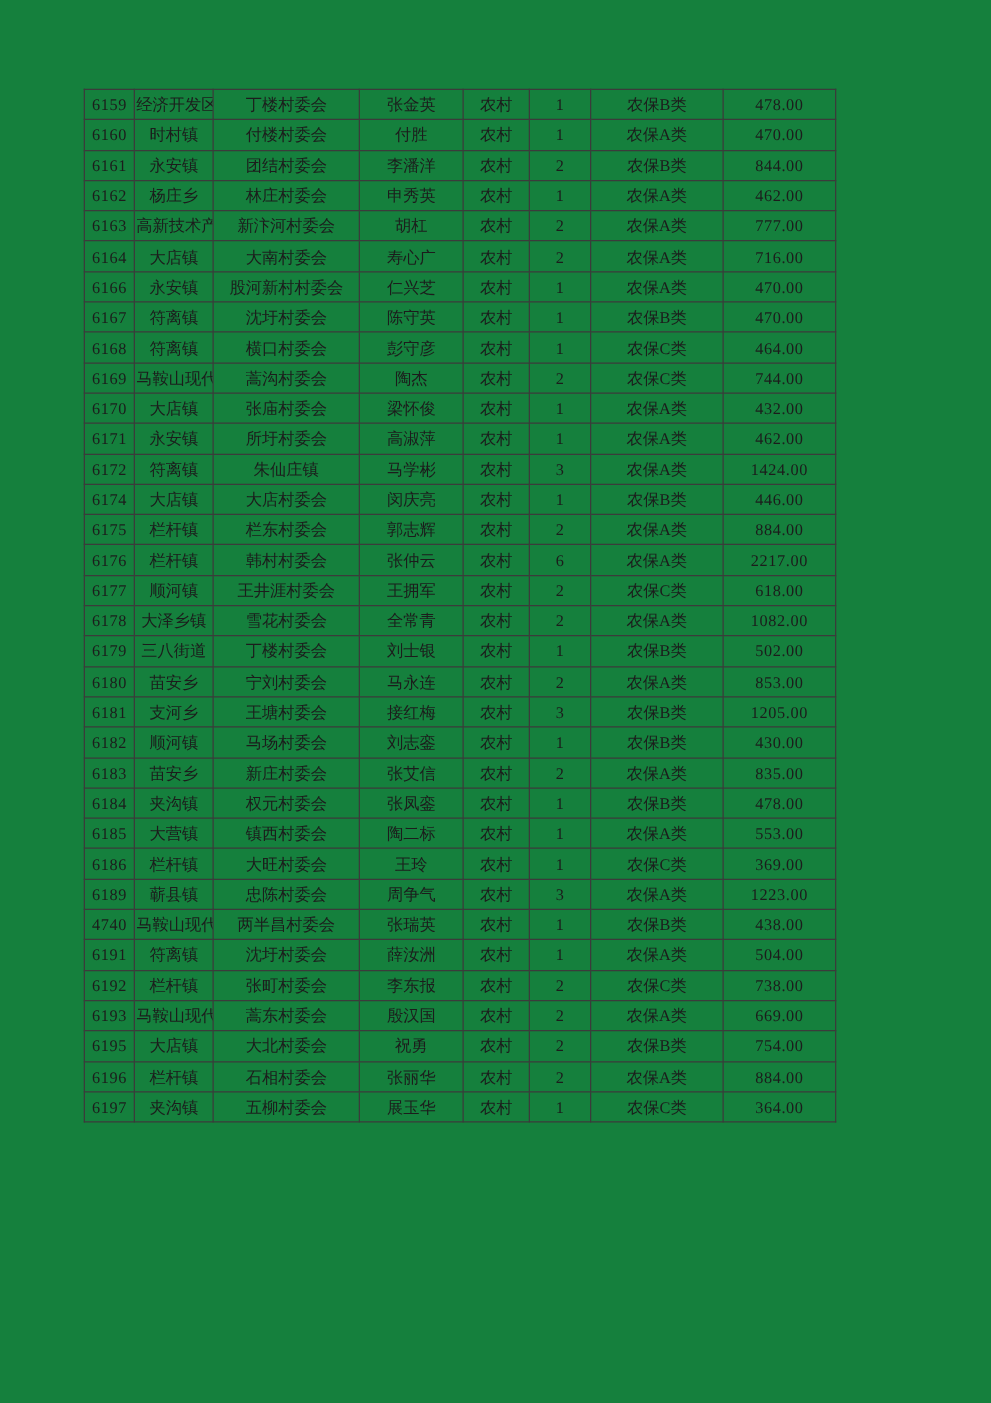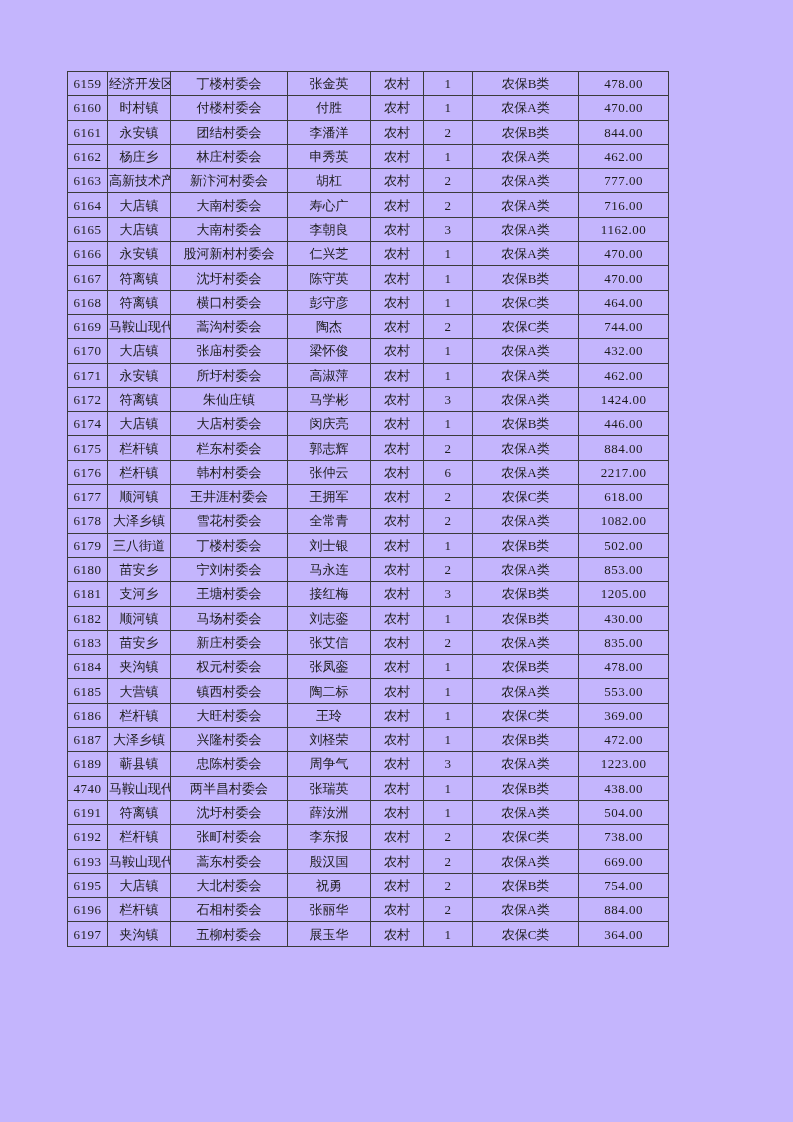--- a/index.html
+++ b/index.html
@@ -4,21 +4,21 @@
 <style>
   html, body {
     margin: 0;
     padding: 0;
     background: #ffffff;
   }
   .page {
     position: relative;
     width: 793px;
     height: 1122px;
-    background: #c4b5fd;
+    background: #15803d;
     overflow: hidden;
     font-family: "Liberation Serif", "DejaVu Serif", serif;
   }
   table.grid {
     position: absolute;
     left: 67px;
     top: 71px;
     width: 601px;
     border-collapse: collapse;
     table-layout: fixed;
@@ -109,30 +109,20 @@
           <td class="num">6164</td>
           <td>大店镇</td>
           <td>大南村委会</td>
           <td>寿心广</td>
           <td>农村</td>
           <td class="num">2</td>
           <td>农保A类</td>
           <td class="num">716.00</td>
         </tr>
         <tr>
-          <td class="num">6165</td>
-          <td>大店镇</td>
-          <td>大南村委会</td>
-          <td>李朝良</td>
-          <td>农村</td>
-          <td class="num">3</td>
-          <td>农保A类</td>
-          <td class="num">1162.00</td>
-        </tr>
-        <tr>
           <td class="num">6166</td>
           <td>永安镇</td>
           <td>股河新村村委会</td>
           <td>仁兴芝</td>
           <td>农村</td>
           <td class="num">1</td>
           <td>农保A类</td>
           <td class="num">470.00</td>
         </tr>
         <tr>
@@ -317,30 +307,20 @@
         </tr>
         <tr>
           <td class="num">6186</td>
           <td>栏杆镇</td>
           <td>大旺村委会</td>
           <td>王玲</td>
           <td>农村</td>
           <td class="num">1</td>
           <td>农保C类</td>
           <td class="num">369.00</td>
-        </tr>
-        <tr>
-          <td class="num">6187</td>
-          <td>大泽乡镇</td>
-          <td>兴隆村委会</td>
-          <td>刘柽荣</td>
-          <td>农村</td>
-          <td class="num">1</td>
-          <td>农保B类</td>
-          <td class="num">472.00</td>
         </tr>
         <tr>
           <td class="num">6189</td>
           <td>蕲县镇</td>
           <td>忠陈村委会</td>
           <td>周争气</td>
           <td>农村</td>
           <td class="num">3</td>
           <td>农保A类</td>
           <td class="num">1223.00</td>

